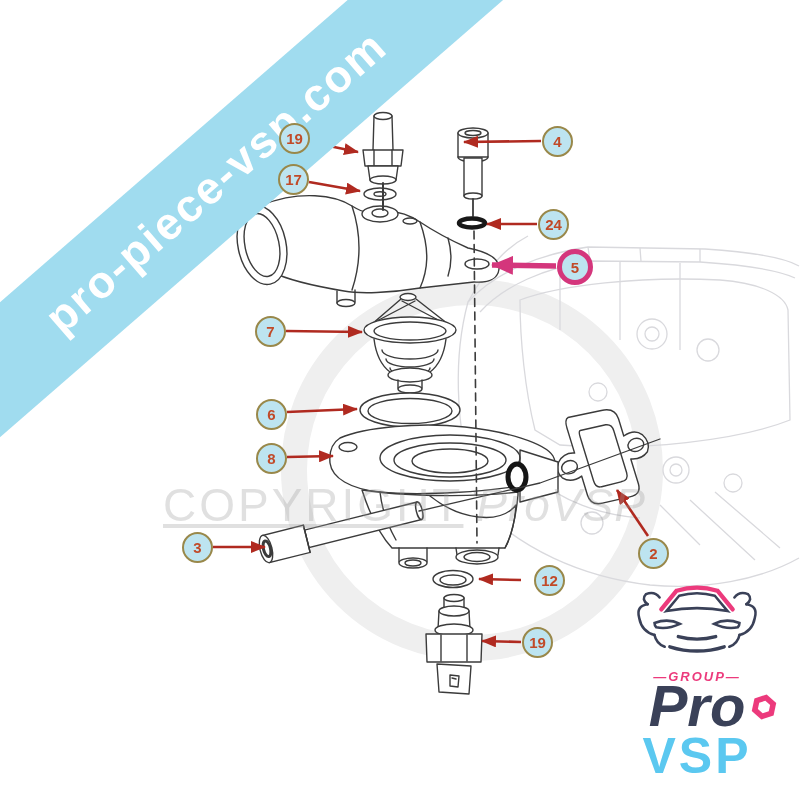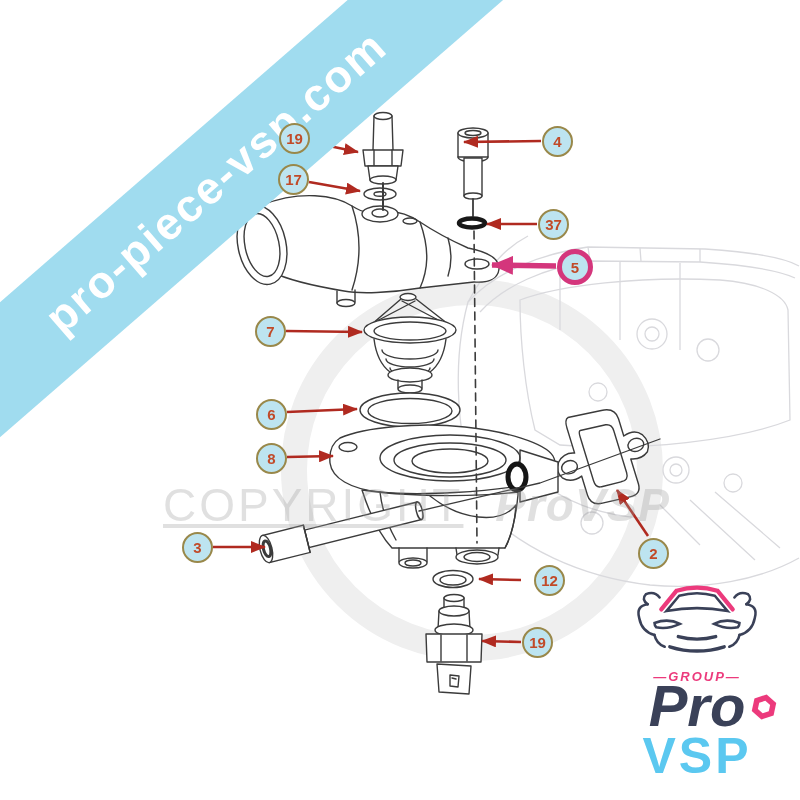--- a/index.html
+++ b/index.html
@@ -7,21 +7,21 @@
          font-family:"Liberation Sans",sans-serif;}
   
   .banner{position:absolute;left:-244px;top:131px;width:920px;height:102px;
           background:#a0dcef;transform:rotate(-41deg);z-index:4;
           display:flex;align-items:center;justify-content:center;}
   .banner span{color:#ffffff;font-size:45px;font-weight:bold;letter-spacing:2px;white-space:nowrap;}
   
   .watermark{position:absolute;left:163px;top:478px;z-index:2;white-space:nowrap;
              font-size:46px;color:#9a9a9a;opacity:.30;pointer-events:none;}
   .watermark .wm-c{letter-spacing:3px;text-decoration:underline;}
-  .watermark .wm-b{font-style:italic;font-weight:bold;letter-spacing:1px;padding-left:19px;}
+  .watermark .wm-b{font-style:italic;font-weight:normal;letter-spacing:1px;}
   
   .diagram{position:absolute;left:0;top:0;z-index:1;}
   
   .callout{position:absolute;z-index:5;width:27px;height:27px;border-radius:50%;
            background:#bde4f0;border:2px solid #99884a;display:flex;align-items:center;
            justify-content:center;font-weight:bold;font-size:15px;color:#c14a28;}
   .callout.hl{width:26px;height:26px;border:5px solid #d4367c;font-size:15px;}
   
   .logo{position:absolute;left:601px;top:580px;width:192px;z-index:3;text-align:center;line-height:1;}
   .logo .grp{color:#ec3a7c;font-size:13px;font-weight:bold;font-style:italic;letter-spacing:2px;margin-top:1px;}
@@ -206,21 +206,21 @@
   <div class="callout" style="left:279px;top:123px;">
       <span>19</span>
     </div>
   <div class="callout" style="left:278px;top:164px;text-align:right;">
       <span>17</span>
     </div>
   <div class="callout" style="left:542px;top:126px;">
       <span>4</span>
     </div>
   <div class="callout" style="left:538px;top:209px;">
-      <span>37</span>
+      <span>24</span>
     </div>
   <div class="callout hl" style="left:557px;top:249px;">
       <span>5</span>
     </div>
   <div class="callout" style="left:255px;top:316px;">
       <span>7</span>
     </div>
   <div class="callout" style="left:256px;top:399px;">
       <span>6</span>
     </div>

